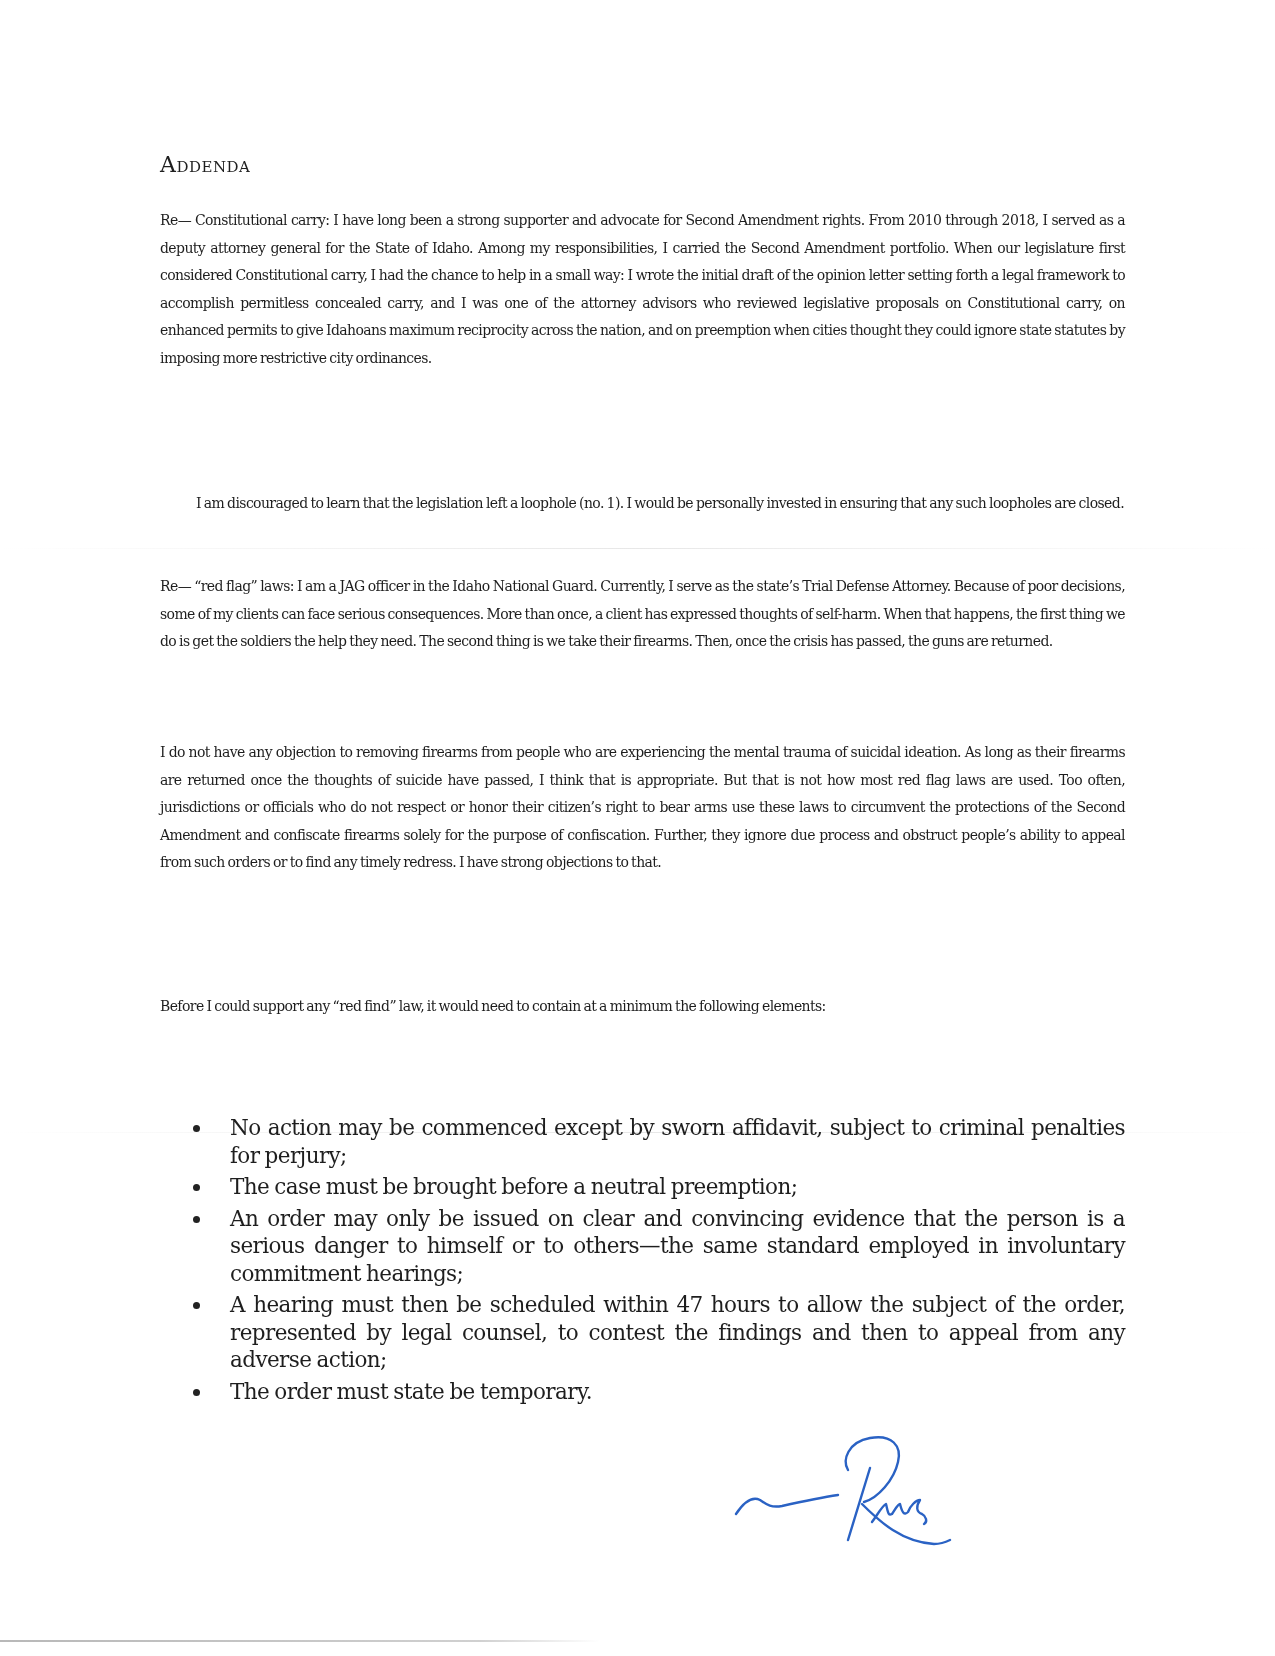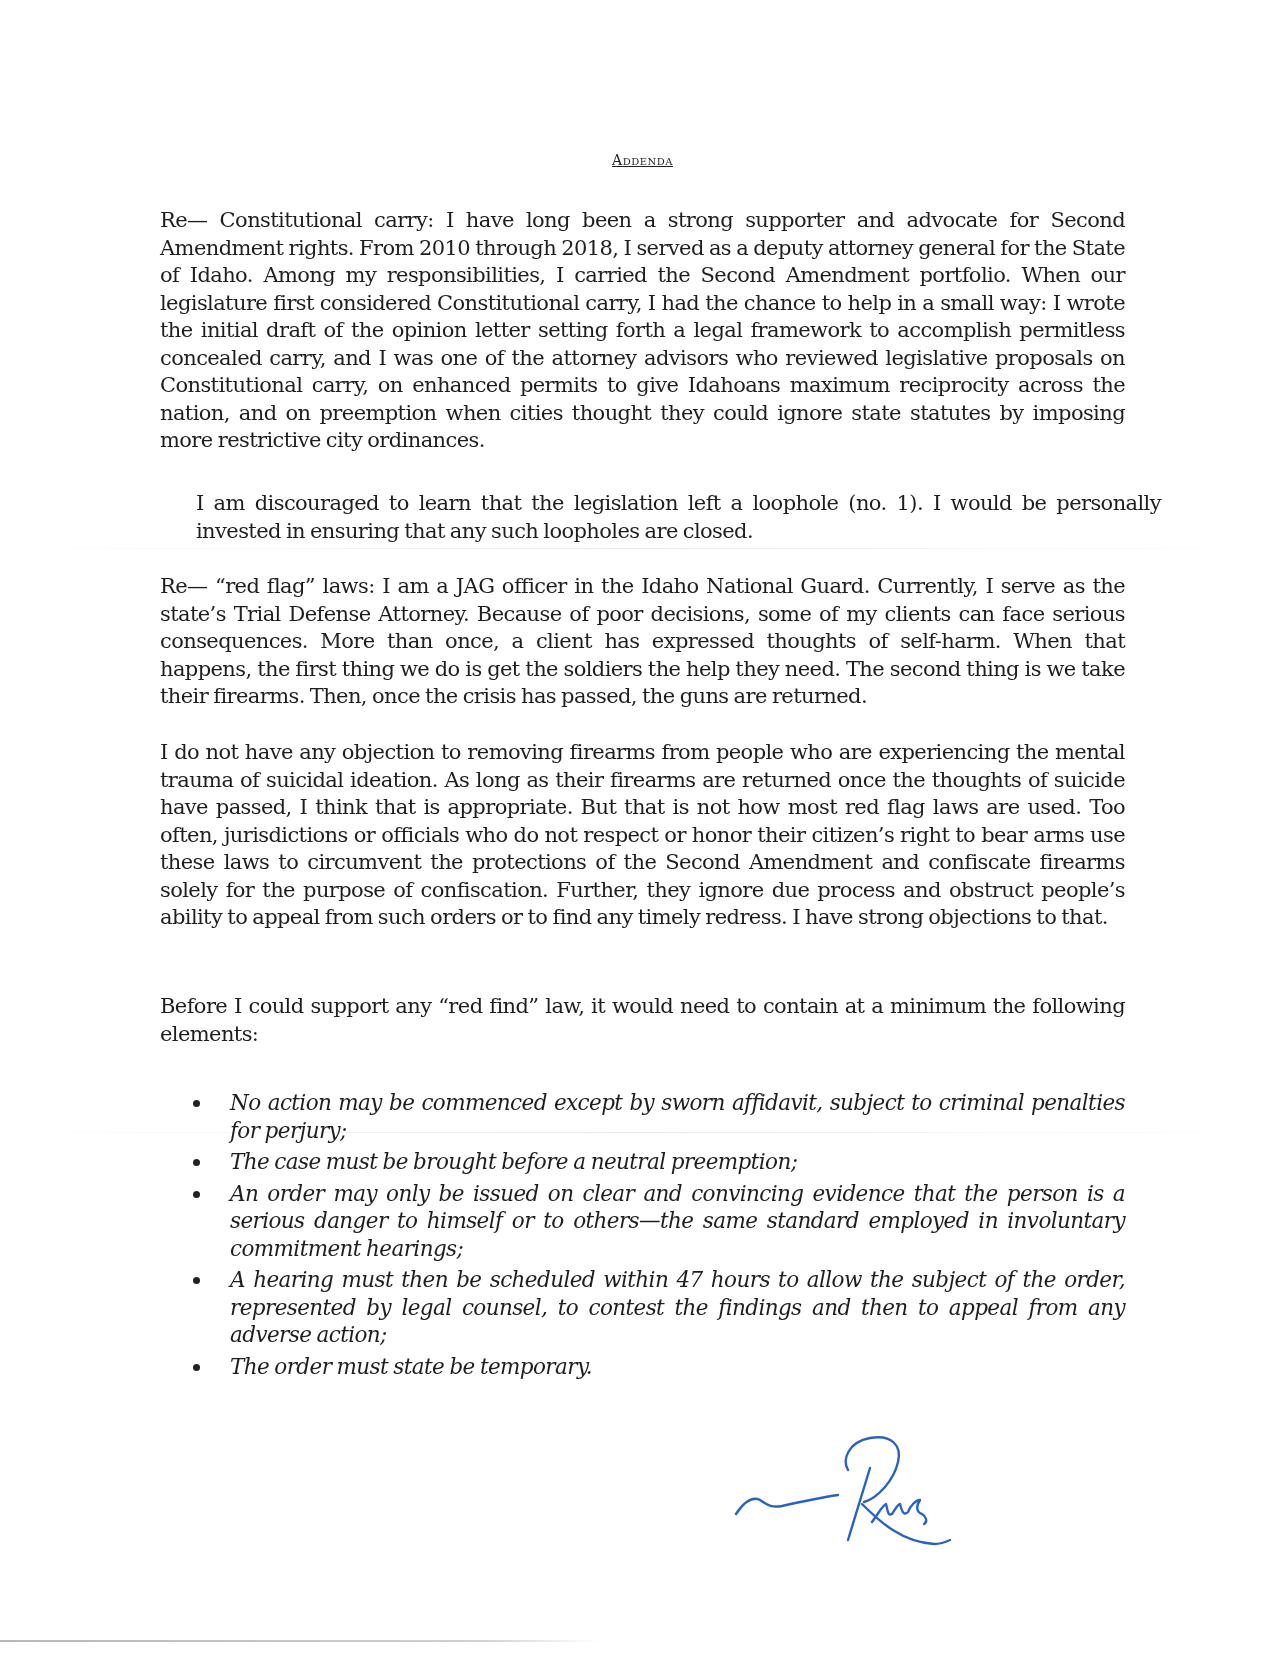--- a/index.html
+++ b/index.html
@@ -2,26 +2,26 @@
 <html><head>
 <meta charset="utf-8">
 <style>
   html, body { margin: 0; padding: 0; }
   body {
     width: 1275px; height: 1656px; background: #ffffff; position: relative; overflow: hidden;
     font-family: "DejaVu Serif", "Liberation Serif", serif; color: #1e1e1e;
   }
   .page { position: absolute; left: 160px; top: 0; width: 965px; }
   .title {
-    position: absolute; left: 0; width: 965px; top: 152px; text-align: center;
-    font-size: 14px; letter-spacing: 0.5px; text-decoration: underline; font-variant: small-caps;
+    position: absolute; left: 0; width: 965px; top: 152px; 
+    font-size: 22px; letter-spacing: 0.5px; font-variant: small-caps;
   }
   .para {
     position: absolute; left: 0; width: 965px; margin: 0;
-    font-size: 21px; line-height: 27.5px; text-align: justify; letter-spacing: -0.6px;
+    font-size: 14px; line-height: 27.5px; text-align: justify; letter-spacing: -0.6px;
     word-spacing: -1px;
   }
   .para.last-left { text-align-last: left; }
   ul.elements {
     position: absolute; left: 0; width: 965px; margin: 0; padding: 0; list-style: none;
     font-size: 21.5px; line-height: 27.5px; letter-spacing: -0.6px; word-spacing: -1px;
   }
   ul.elements li { position: relative; padding-left: 70px; margin-bottom: 4px; text-align: justify; text-align-last: left; }
   ul.elements li .bullet {
     position: absolute; left: 33px; top: 11px; width: 7px; height: 7px; border-radius: 50%; background: #222;
@@ -44,21 +44,21 @@
 
 <div class="page">
   <div class="title">Addenda</div>
 
   <p class="para last-left" style="top:207px;">Re— Constitutional carry: I have long been a strong supporter and advocate for Second Amendment rights. From 2010 through 2018, I served as a deputy attorney general for the State of Idaho. Among my responsibilities, I carried the Second Amendment portfolio. When our legislature first considered Constitutional carry, I had the chance to help in a small way: I wrote the initial draft of the opinion letter setting forth a legal framework to accomplish permitless concealed carry, and I was one of the attorney advisors who reviewed legislative proposals on Constitutional carry, on enhanced permits to give Idahoans maximum reciprocity across the nation, and on preemption when cities thought they could ignore state statutes by imposing more restrictive city ordinances.</p>
   <p class="para last-left" style="top:490px;margin-left:36px;">I am discouraged to learn that the legislation left a loophole (no. 1). I would be personally invested in ensuring that any such loopholes are closed.</p>
   <p class="para last-left" style="top:573px;">Re— “red flag” laws: I am a JAG officer in the Idaho National Guard. Currently, I serve as the state’s Trial Defense Attorney. Because of poor decisions, some of my clients can face serious consequences. More than once, a client has expressed thoughts of self-harm. When that happens, the first thing we do is get the soldiers the help they need. The second thing is we take their firearms. Then, once the crisis has passed, the guns are returned.</p>
   <p class="para last-left" style="top:739px;">I do not have any objection to removing firearms from people who are experiencing the mental trauma of suicidal ideation. As long as their firearms are returned once the thoughts of suicide have passed, I think that is appropriate. But that is not how most red flag laws are used. Too often, jurisdictions or officials who do not respect or honor their citizen’s right to bear arms use these laws to circumvent the protections of the Second Amendment and confiscate firearms solely for the purpose of confiscation. Further, they ignore due process and obstruct people’s ability to appeal from such orders or to find any timely redress. I have strong objections to that.</p>
   <p class="para last-left" style="top:993px;">Before I could support any “red find” law, it would need to contain at a minimum the following elements:</p>
 
-  <ul class="elements" style="top:1089px;font-style:italic;">
+  <ul class="elements" style="top:1114px;">
     <li><span class="bullet"></span><span>No action may be commenced except by sworn affidavit, subject to criminal penalties for perjury;</span></li>
     <li><span class="bullet"></span><span>The case must be brought before a neutral preemption;</span></li>
     <li><span class="bullet"></span><span>An order may only be issued on clear and convincing evidence that the person is a serious danger to himself or to others—the same standard employed in involuntary commitment hearings;</span></li>
     <li><span class="bullet"></span><span>A hearing must then be scheduled within 47 hours to allow the subject of the order, represented by legal counsel, to contest the findings and then to appeal from any adverse action;</span></li>
     <li><span class="bullet"></span><span>The order must state be temporary.</span></li>
   </ul>
 </div>
 
 <svg class="signature" viewBox="0 0 230 130" aria-label="">
   <title>—Russ</title>

